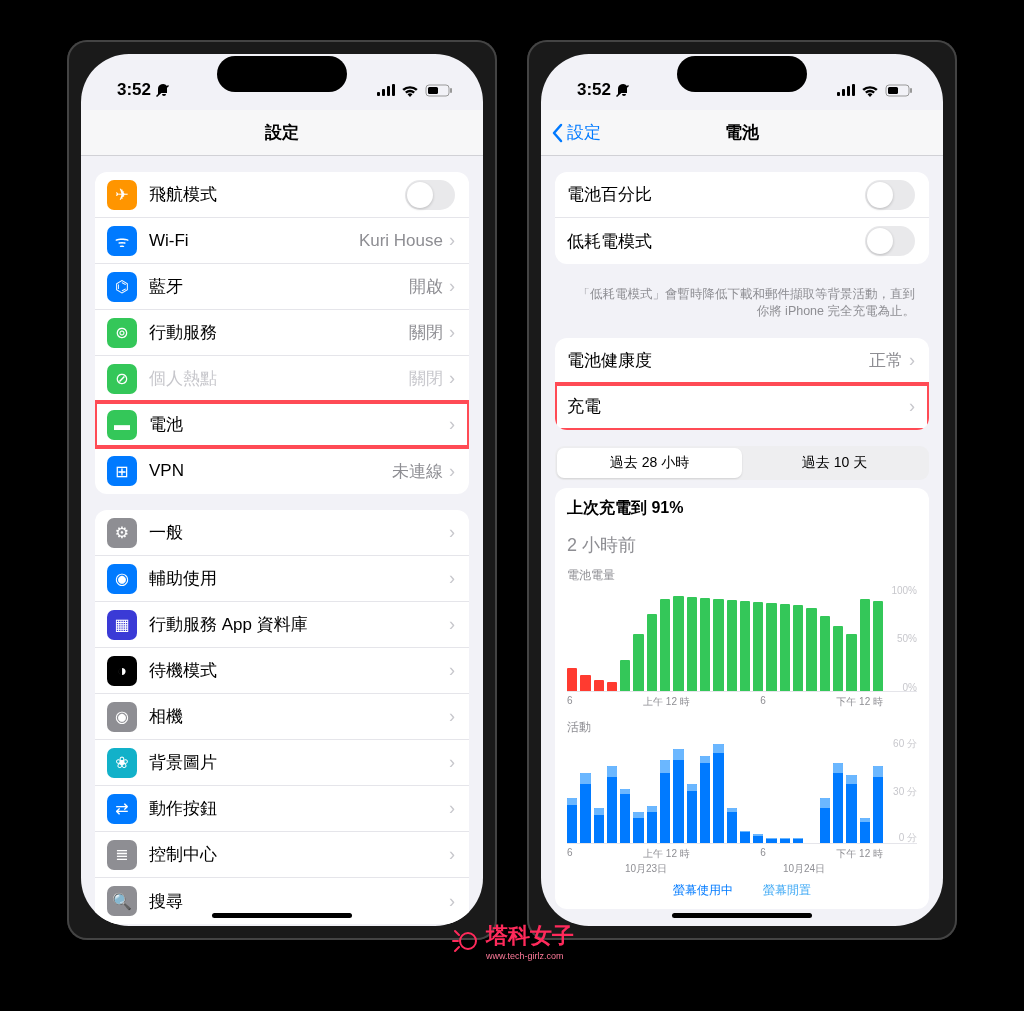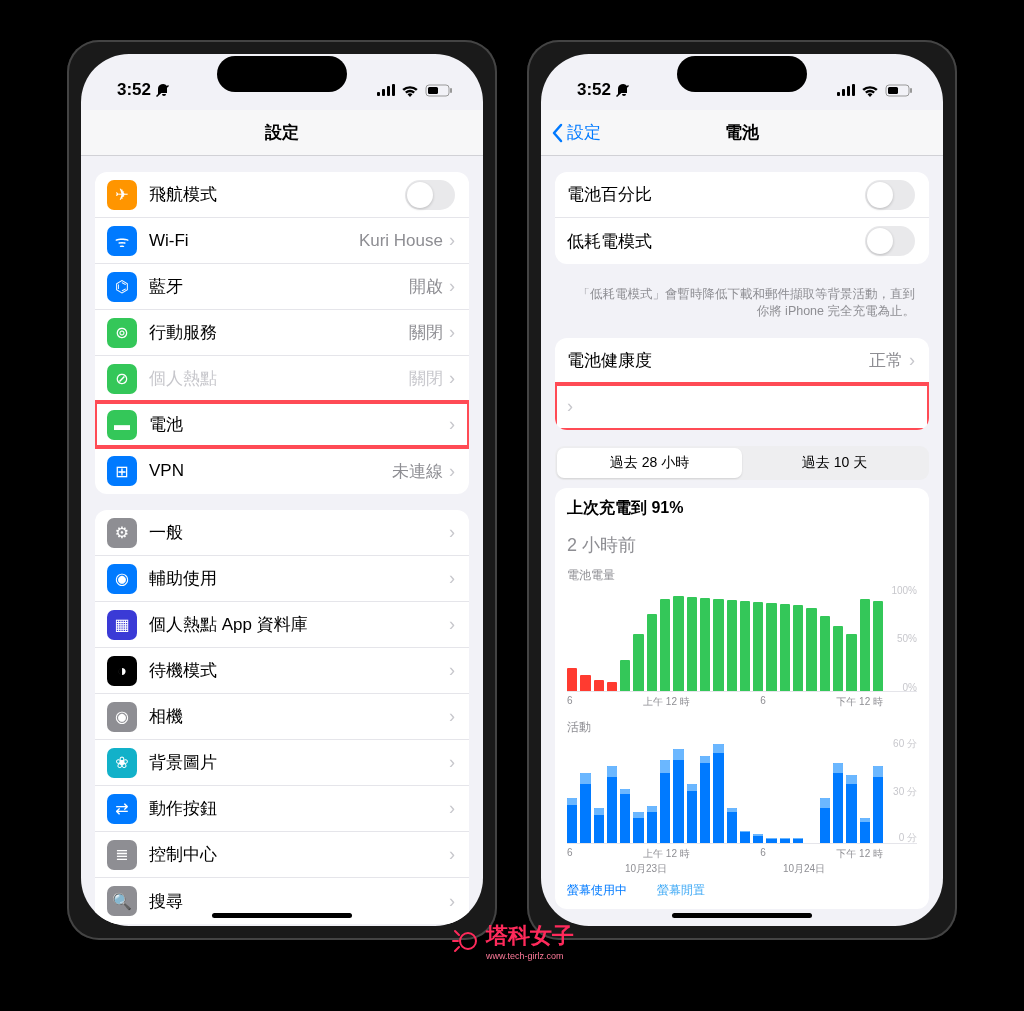--- a/index.html
+++ b/index.html
@@ -12,21 +12,21 @@
     overflow: hidden;
   }
   .stage {
     display: flex; gap: 30px;
     justify-content: center; align-items: flex-start;
     padding: 40px 0 0 0;
   }
   .phone-frame {
     width: 430px; height: 900px;
     background: #1a1a1a;
-    border-radius: 32px;
+    border-radius: 20px;
     padding: 14px;
     position: relative;
     box-shadow: 0 0 0 2px #444 inset;
   }
   .screen {
     width: 100%; height: 100%;
     background: #f2f2f7;
     border-radius: 48px;
     overflow: hidden;
     position: relative;
@@ -122,21 +122,21 @@
     border-bottom: 1px solid #e5e5ea;
     padding-right: 34px;
   }
   .chart .bar { flex: 1; background: #34c759; border-radius: 1px 1px 0 0; min-width: 4px;}
   .chart .bar.red { background: #ff3b30; }
   .chart .bar.blue { background: #007aff; }
   .chart .bar .lt { background:#6bb7ff; width:100%; border-radius:1px 1px 0 0;}
   .ylab { position: absolute; right: 0; font-size: 10px; color:#c7c7cc; }
   .xaxis { display:flex; justify-content: space-between; font-size:10px; color:#8e8e93; margin-top:3px; padding-right:34px;}
   .xaxis2 { display:flex; justify-content: space-around; font-size:10px; color:#8e8e93; margin-top:1px; padding-right:34px;}
-  .legend { display:flex; gap:30px; font-size:12px; color:#007aff; margin-top:6px; justify-content:flex-start;}
+  .legend { display:flex; gap:30px; font-size:12px; color:#007aff; margin-top:6px; justify-content:center;}
   .legend .idle { color:#3fa9f5; }
   .home-ind { position:absolute; bottom:8px; left:50%; transform:translateX(-50%); width:140px; height:5px; background:#000; border-radius:3px;}
   .watermark {
     position: absolute; bottom: 50px; left: 50%;
     transform: translateX(-50%);
     display: flex; align-items: center; gap: 6px;
     font-size: 22px; font-weight: 700; color: #ff2a5b;
     z-index: 50;
   }
   .watermark .small { font-size: 9px; color:#ff7a9a; font-weight:400;}
@@ -236,21 +236,21 @@
               <div class="row-label">一般</div>
               <div class="row-chevron">›</div>
             </div>
             <div class="row">
               <div class="row-icon" style="background: rgb(0, 122, 255);">◉</div>
               <div class="row-label">輔助使用</div>
               <div class="row-chevron">›</div>
             </div>
             <div class="row">
               <div class="row-icon" style="background: rgb(58, 58, 214);">▦</div>
-              <div class="row-label">個人熱點 App 資料庫</div>
+              <div class="row-label">行動服務 App 資料庫</div>
               <div class="row-chevron">›</div>
             </div>
             <div class="row">
               <div class="row-icon" style="background: rgb(0, 0, 0);">◑</div>
               <div class="row-label">待機模式</div>
               <div class="row-chevron">›</div>
             </div>
             <div class="row">
               <div class="row-icon" style="background: rgb(142, 142, 147);">◉</div>
               <div class="row-label">相機</div>
@@ -340,20 +340,21 @@
             </div>
           </div>
         <div class="footer-text">「低耗電模式」會暫時降低下載和郵件擷取等背景活動，直到你將 iPhone 完全充電為止。</div>
         <div class="group" id="rg2">
             <div class="row">
               <div class="row-label">電池健康度</div>
               <div class="row-value">正常</div>
               <div class="row-chevron">›</div>
             </div>
             <div class="row">
+              <div class="row-label">充電</div>
               <div class="row-chevron">›</div>
               <div class="highlight-frame"></div>
             </div>
           </div>
 
         <div class="seg">
           <div class="seg-item active">過去 28 小時</div>
           <div class="seg-item">過去 10 天</div>
         </div>
 

